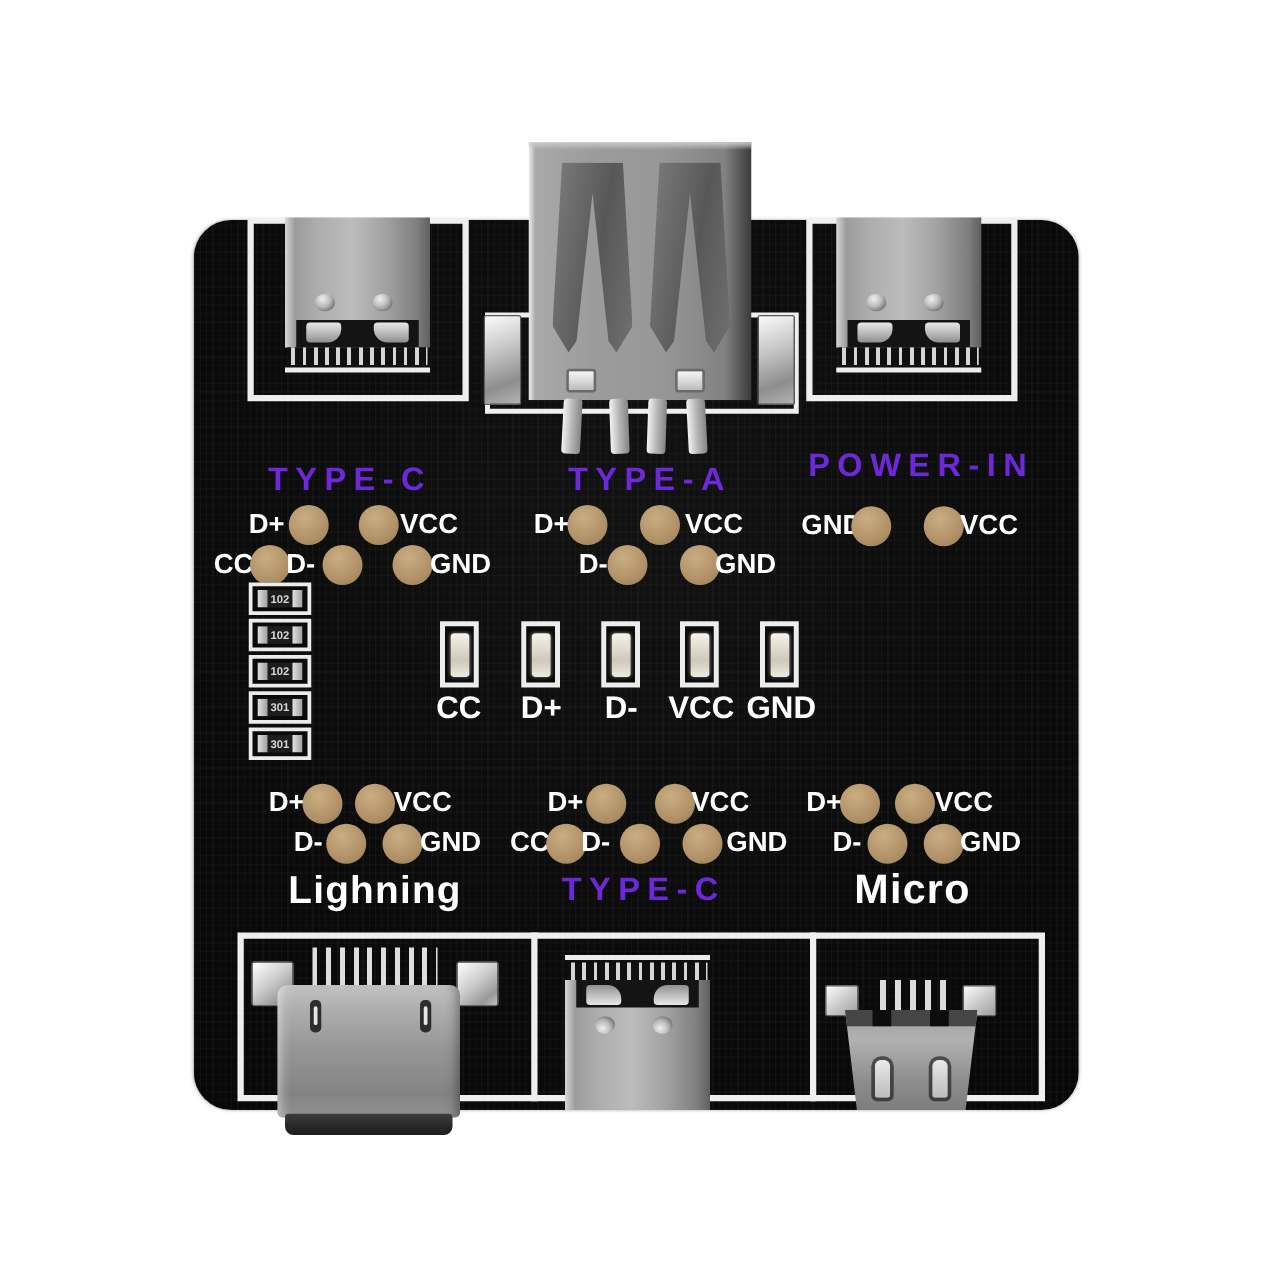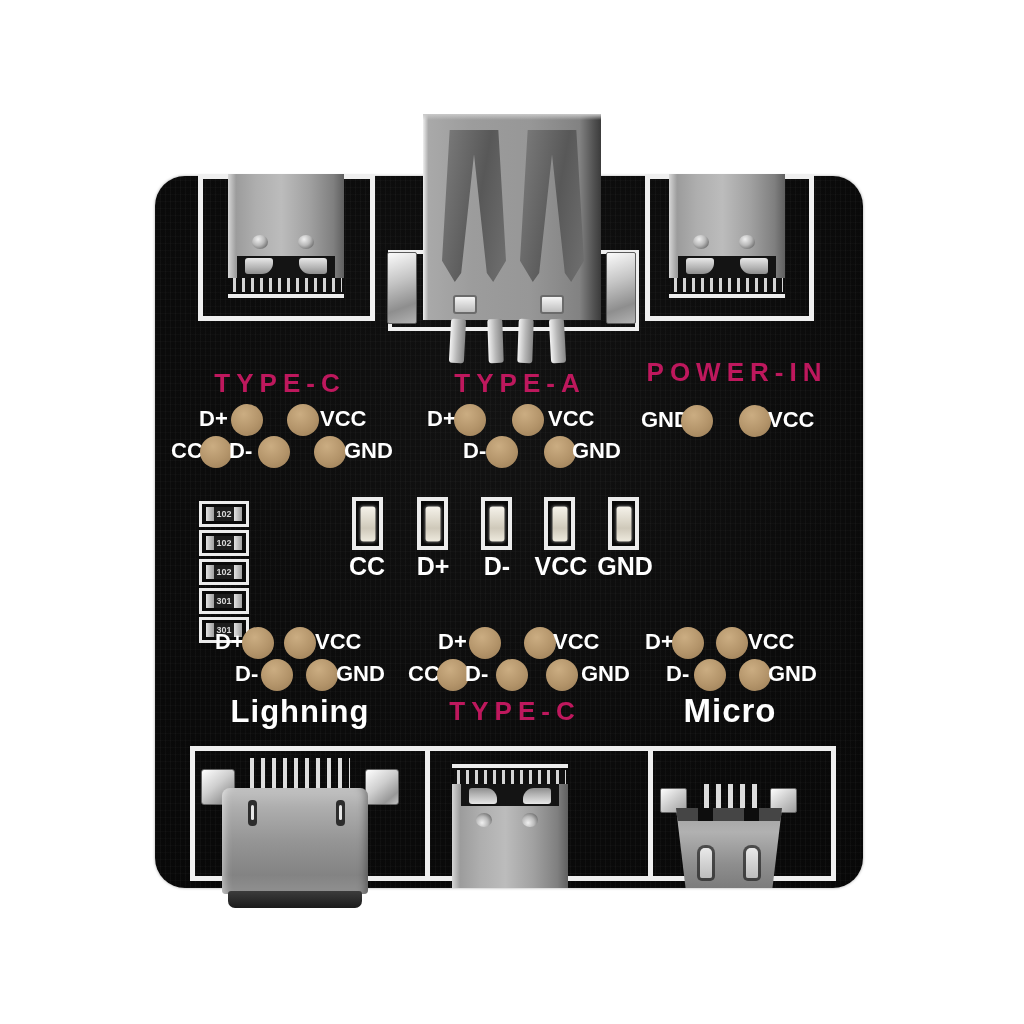--- a/index.html
+++ b/index.html
@@ -14,32 +14,32 @@
            repeating-linear-gradient(90deg,rgba(255,255,255,.028) 0 1px,transparent 1px 5px),
            repeating-linear-gradient(0deg,rgba(255,255,255,.018) 0 1px,transparent 1px 7px),
            radial-gradient(circle at 50% 35%,#121212 0%,#0b0b0b 60%,#080808 100%);
          box-shadow:0 0 3px rgba(0,0,0,.35);}
 
   
   .skbox{position:absolute;border:5px solid #efefef;box-sizing:border-box;z-index:2;}
   .skbox.thin{border-width:4px;}
   .skdiv{position:absolute;width:5px;background:#efefef;z-index:2;}
 
-  .title-sp{position:absolute;color:#be185d;font-weight:bold;font-size:26px;letter-spacing:6px;
+  .title-sp{position:absolute;color:#6d28d9;font-weight:bold;font-size:26px;letter-spacing:6px;
             text-align:center;white-space:nowrap;z-index:3;}
   .title-lg{position:absolute;color:#fff;font-weight:bold;font-size:31px;letter-spacing:1px;
             text-align:center;white-space:nowrap;z-index:3;}
   .pin{position:absolute;color:#fff;font-weight:bold;font-size:22px;line-height:26px;
        white-space:nowrap;z-index:3;}
   .pad{position:absolute;width:32px;height:32px;border-radius:50%;z-index:3;
        background:radial-gradient(circle at 40% 32%,#cbad82 0%,#b3946a 55%,#997c55 100%);}
 
   
   .resbox{position:absolute;left:199px;width:50px;height:26px;border:3px solid #ececec;
-          box-sizing:border-box;background:#0a0a0a;z-index:3;margin-top:35px;}
+          box-sizing:border-box;background:#0a0a0a;z-index:3;}
   .res{position:absolute;left:4px;top:3px;right:4px;bottom:3px;background:#1d1d1d;
        display:flex;align-items:center;justify-content:center;overflow:hidden;}
   .res::before,.res::after{content:"";position:absolute;top:0;bottom:0;width:8px;
        background:linear-gradient(90deg,#e2e2e2,#9f9f9f);}
   .res::before{left:0;} .res::after{right:0;}
   .res span{font-size:9px;color:#d9d9d9;font-weight:bold;letter-spacing:0;line-height:10px;}
 
   
   .ledbox{position:absolute;top:497px;width:31px;height:53px;border:4px solid #ececec;
           box-sizing:border-box;background:#0a0a0a;z-index:3;}

